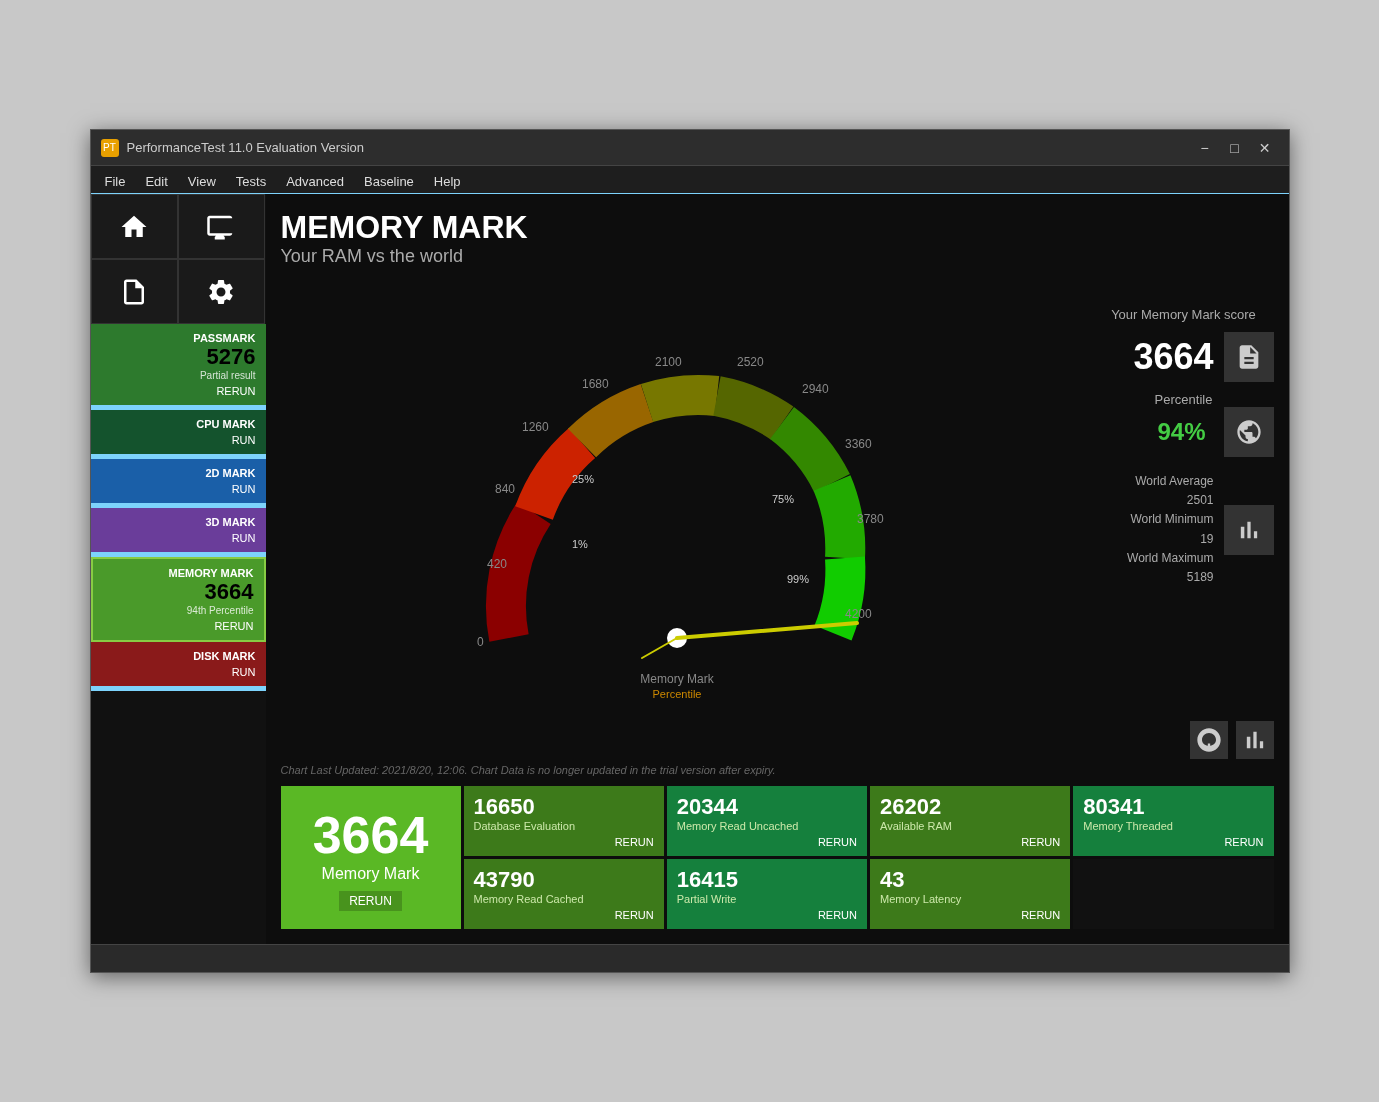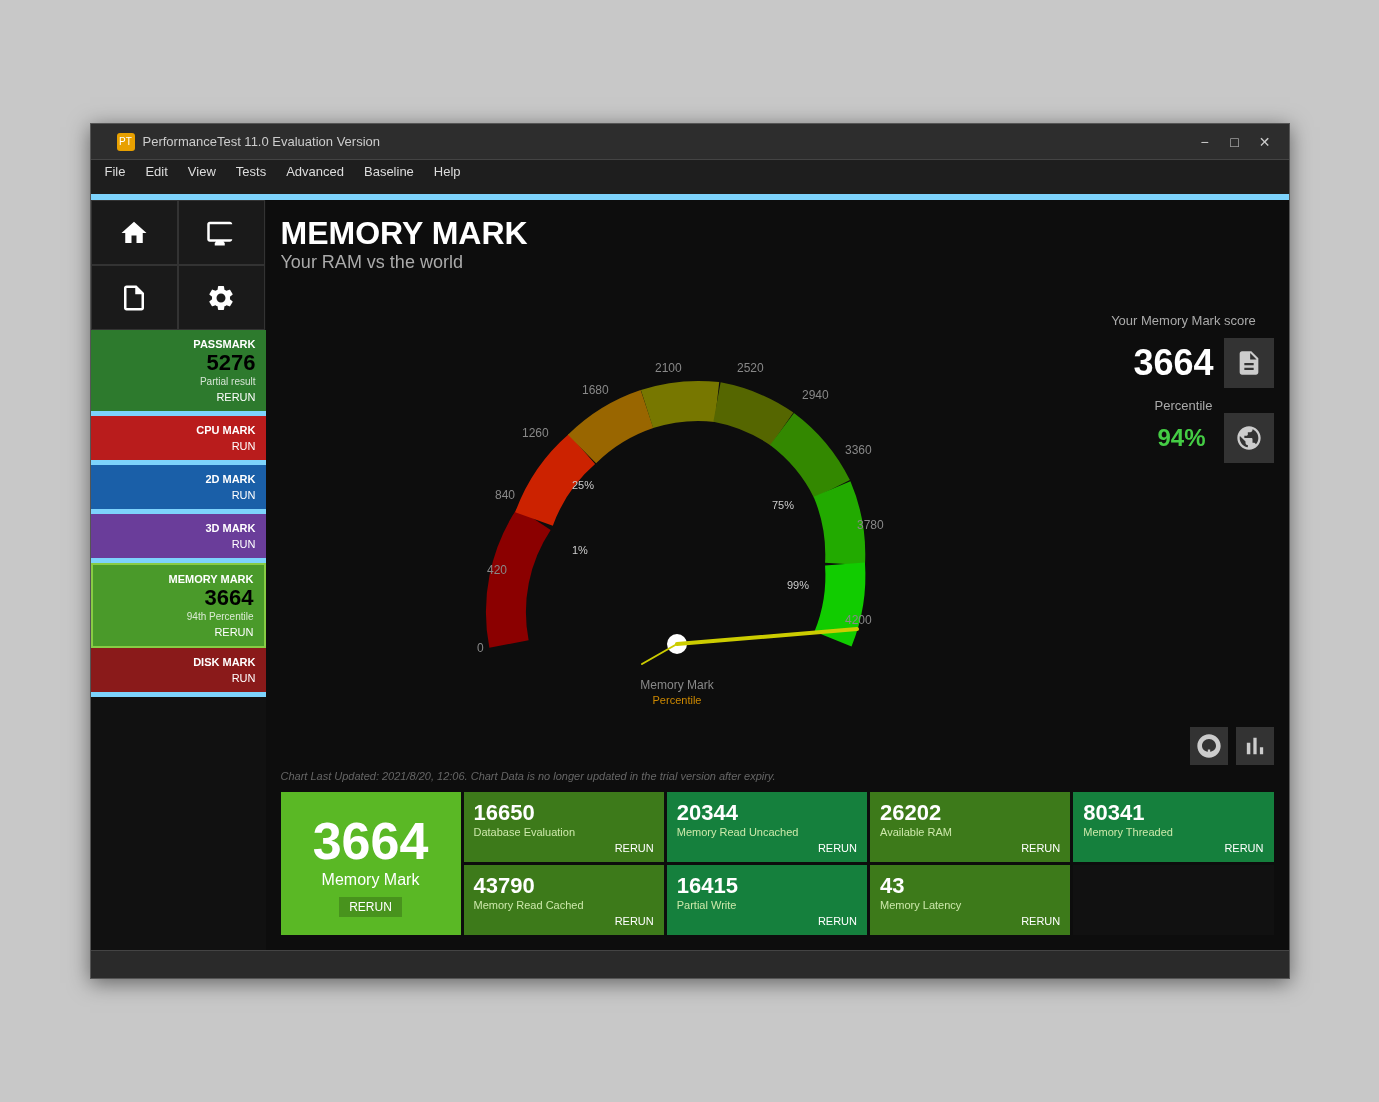--- a/index.html
+++ b/index.html
@@ -1,33 +1,33 @@
 <!DOCTYPE html>
 <html><head>
   <meta charset="utf-8">
   <style>
     * { box-sizing: border-box; margin: 0; padding: 0; }
     body { background: #c8c8c8; font-family: 'Segoe UI', Arial, sans-serif; display: flex; justify-content: center; align-items: center; min-height: 100vh; }
     .window { width: 1200px; background: #1a1a1a; border: 1px solid #555; box-shadow: 0 4px 20px rgba(0,0,0,0.5); }
     .title-bar { background: #2d2d2d; height: 36px; display: flex; align-items: center; padding: 0 10px; border-bottom: 1px solid #444; }
-    .title-bar-icon { width: 18px; height: 18px; background: #e8a000; border-radius: 3px; margin-right: 8px; display: flex; align-items: center; justify-content: center; font-size: 10px; color: white; margin-left: 16px; }
+    .title-bar-icon { width: 18px; height: 18px; background: #e8a000; border-radius: 3px; margin-right: 8px; display: flex; align-items: center; justify-content: center; font-size: 10px; color: white; }
     .title-bar-text { color: #ccc; font-size: 13px; flex: 1; }
     .title-bar-controls { display: flex; gap: 2px; }
     .tb-btn { width: 28px; height: 22px; background: transparent; border: none; color: #ccc; cursor: pointer; font-size: 14px; display: flex; align-items: center; justify-content: center; }
-    .menu-bar { background: #1e1e1e; height: 40px; display: flex; align-items: flex-start; padding: 0 4px; border-bottom: 6px solid #7dd3fc; }
+    .menu-bar { background: #1e1e1e; height: 28px; display: flex; align-items: flex-end; padding: 0 4px; border-bottom: 1px solid #7dd3fc; }
     .menu-item { color: #ddd; font-size: 13px; padding: 4px 10px; cursor: pointer; }
     .main-layout { display: flex; height: 750px; }
     .sidebar { width: 175px; background: #111; flex-shrink: 0; display: flex; flex-direction: column; }
     .sidebar-top { display: flex; }
     .sidebar-btn { width: 87px; height: 65px; display: flex; flex-direction: column; align-items: center; justify-content: center; cursor: pointer; border: 1px solid #333; background: #1a1a1a; }
     .sidebar-btn svg { width: 30px; height: 30px; fill: white; }
     .sidebar-marks { flex: 1; display: flex; flex-direction: column; }
     .mark-item { padding: 8px 10px; cursor: pointer; border-bottom: 5px solid #7dd3fc; position: relative; overflow: hidden; }
     .mark-item.passmark { background: #2d7a2d; }
-    .mark-item.cpumark { background: #b91c1c; }
+    .mark-item.cpumark { background: #14532d; }
     .mark-item.twodmark { background: #1a5fa8; }
     .mark-item.threedmark { background: #6a3d9a; }
     .mark-item.memmark { background: #4a9a2a; border: 2px solid #88cc44; }
     .mark-item.diskmark { background: #8a1a1a; }
     .mark-title { color: white; font-size: 11px; font-weight: bold; text-align: right; }
     .mark-value { color: #000000; font-size: 22px; font-weight: bold; text-align: right; }
     .mark-sub { color: rgba(255,255,255,0.8); font-size: 10px; text-align: right; }
     .mark-rerun { color: white; font-size: 11px; text-align: right; margin-top: 4px; cursor: pointer; }
     .mark-run { color: white; font-size: 11px; text-align: right; margin-top: 4px; cursor: pointer; }
     .content { flex: 1; background: #0d0d0d; display: flex; flex-direction: column; padding: 15px; overflow: hidden; }
@@ -215,20 +215,35 @@
             <div class="score-label">Percentile</div>
             <div style="display:flex;justify-content:flex-end;align-items:center;gap:18px;">
               <div class="percentile-val">94%</div>
               <button class="score-btn">
                 <svg viewBox="0 0 24 24">
                     <path d="M12 2C6.48 2 2 6.48 2 12s4.48 10 10 10 10-4.48 10-10S17.52 2 12 2zm-1 17.93c-3.95-.49-7-3.85-7-7.93 0-.62.08-1.21.21-1.79L9 15v1c0 1.1.9 2 2 2v1.93zm6.9-2.54c-.26-.81-1-1.39-1.9-1.39h-1v-3c0-.55-.45-1-1-1H8v-2h2c.55 0 1-.45 1-1V7h2c1.1 0 2-.9 2-2v-.41c2.93 1.19 5 4.06 5 7.41 0 2.08-.8 3.97-2.1 5.39z"></path>
                   </svg>
               </button>
             </div>
           </div>
+          <div style="display:flex;justify-content:flex-end;align-items:center;gap:10px;margin-top:5px;">
+            <div class="world-info">
+              <span>World Average</span><br>
+              <span>2501</span><br>
+              <span>World Minimum</span><br>
+              <span>19</span><br>
+              <span>World Maximum</span><br>
+              <span>5189</span>
+            </div>
+            <button class="score-btn">
+              <svg viewBox="0 0 24 24">
+                  <path d="M5 9.2h3V19H5zM10.6 5h2.8v14h-2.8zm5.6 8H19v6h-2.8z"></path>
+                </svg>
+            </button>
+          </div>
 
           <div style="display:flex;justify-content:flex-end;gap:8px;margin-top:auto;">
             <button class="score-btn" style="width:38px;height:38px;">
               <svg viewBox="0 0 24 24">
                   <path d="M12 2C6.48 2 2 6.48 2 12s4.48 10 10 10 10-4.48 10-10S17.52 2 12 2zm1 14.93V15h-2v1.93C8.06 16.44 6 14.5 6 12c0-3.31 2.69-6 6-6s6 2.69 6 6c0 2.5-2.06 4.44-5 4.93z"></path>
                 </svg>
             </button>
             <button class="score-btn" style="width:38px;height:38px;">
               <svg viewBox="0 0 24 24">
                   <path d="M5 9.2h3V19H5zM10.6 5h2.8v14h-2.8zm5.6 8H19v6h-2.8z"></path>

